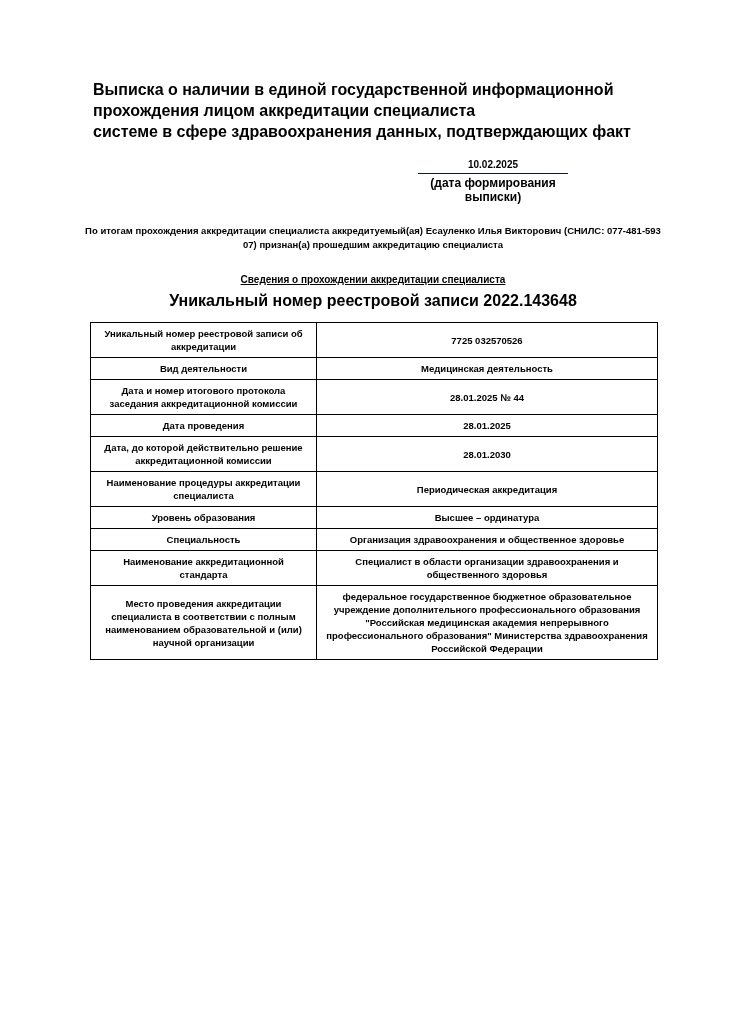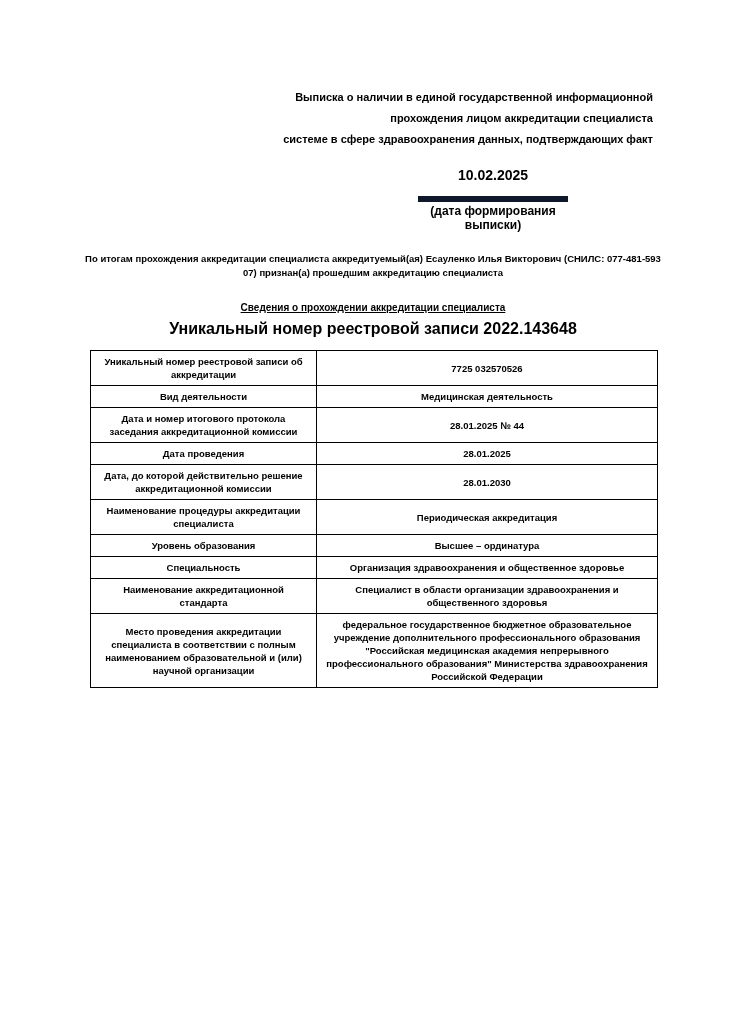--- a/index.html
+++ b/index.html
@@ -12,37 +12,37 @@
     position: relative;
     width: 746px;
     height: 1029px;
     margin: 0 auto;
     background: #ffffff;
     padding-top: 79px;
     overflow: hidden;
   }
   .doc-title {
     width: 560px;
-    margin: 8px auto;
-    text-align: right;
-    font-size: 11px;
+    margin: 0 auto;
+    text-align: left;
+    font-size: 16px;
     font-weight: bold;
     line-height: 21px;
   }
   .date-block {
     width: 150px;
     margin: 17px 0 0 418px;
     text-align: center;
   }
   .date-value {
     display: block;
-    font-size: 14px;
+    font-size: 10px;
     font-weight: bold;
-    padding-bottom: 13px;
-    border-bottom: 6px solid #0f172a;
+    padding-bottom: 3px;
+    border-bottom: 1px solid #0f172a;
   }
   .date-caption {
     display: block;
     font-size: 12px;
     font-weight: bold;
     padding-top: 2px;
   }
   .summary {
     width: 586px;
     margin: 20px auto 18px auto;

